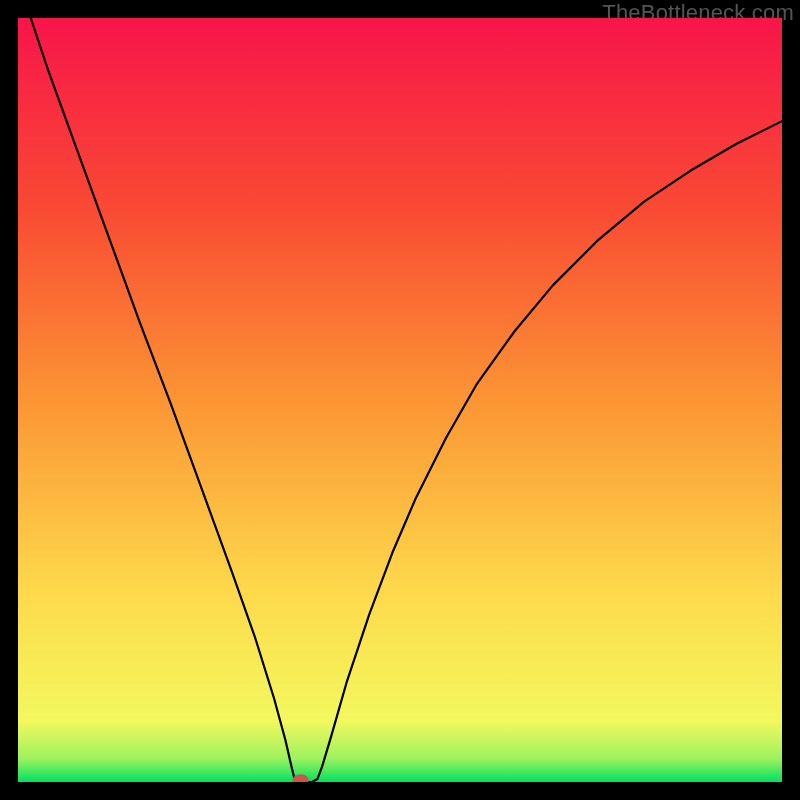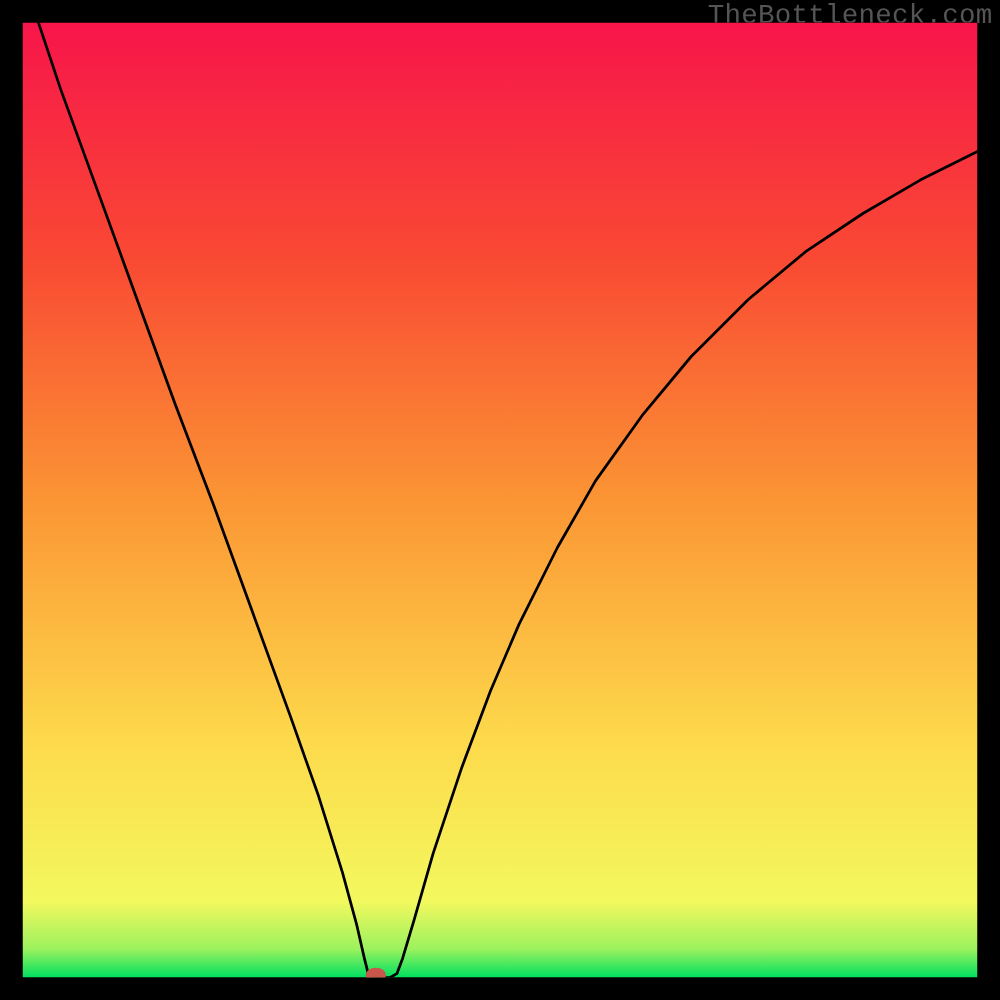--- a/index.html
+++ b/index.html
@@ -27,21 +27,20 @@
     height: 764px;
   }
   .watermark {
     position: absolute;
     top: 0px;
     right: 6px;
     color: #555;
     font-size: 22px;
     font-weight: 500;
     letter-spacing: 0.2px;
-    font-family: Liberation Mono, monospace;
   }
 </style>
 </head>
 <body>
 
 <div class="watermark">TheBottleneck.com</div>
 
 <div class="frame">
   <svg class="plot" viewBox="0 0 764 764" preserveAspectRatio="none">
     <defs>

